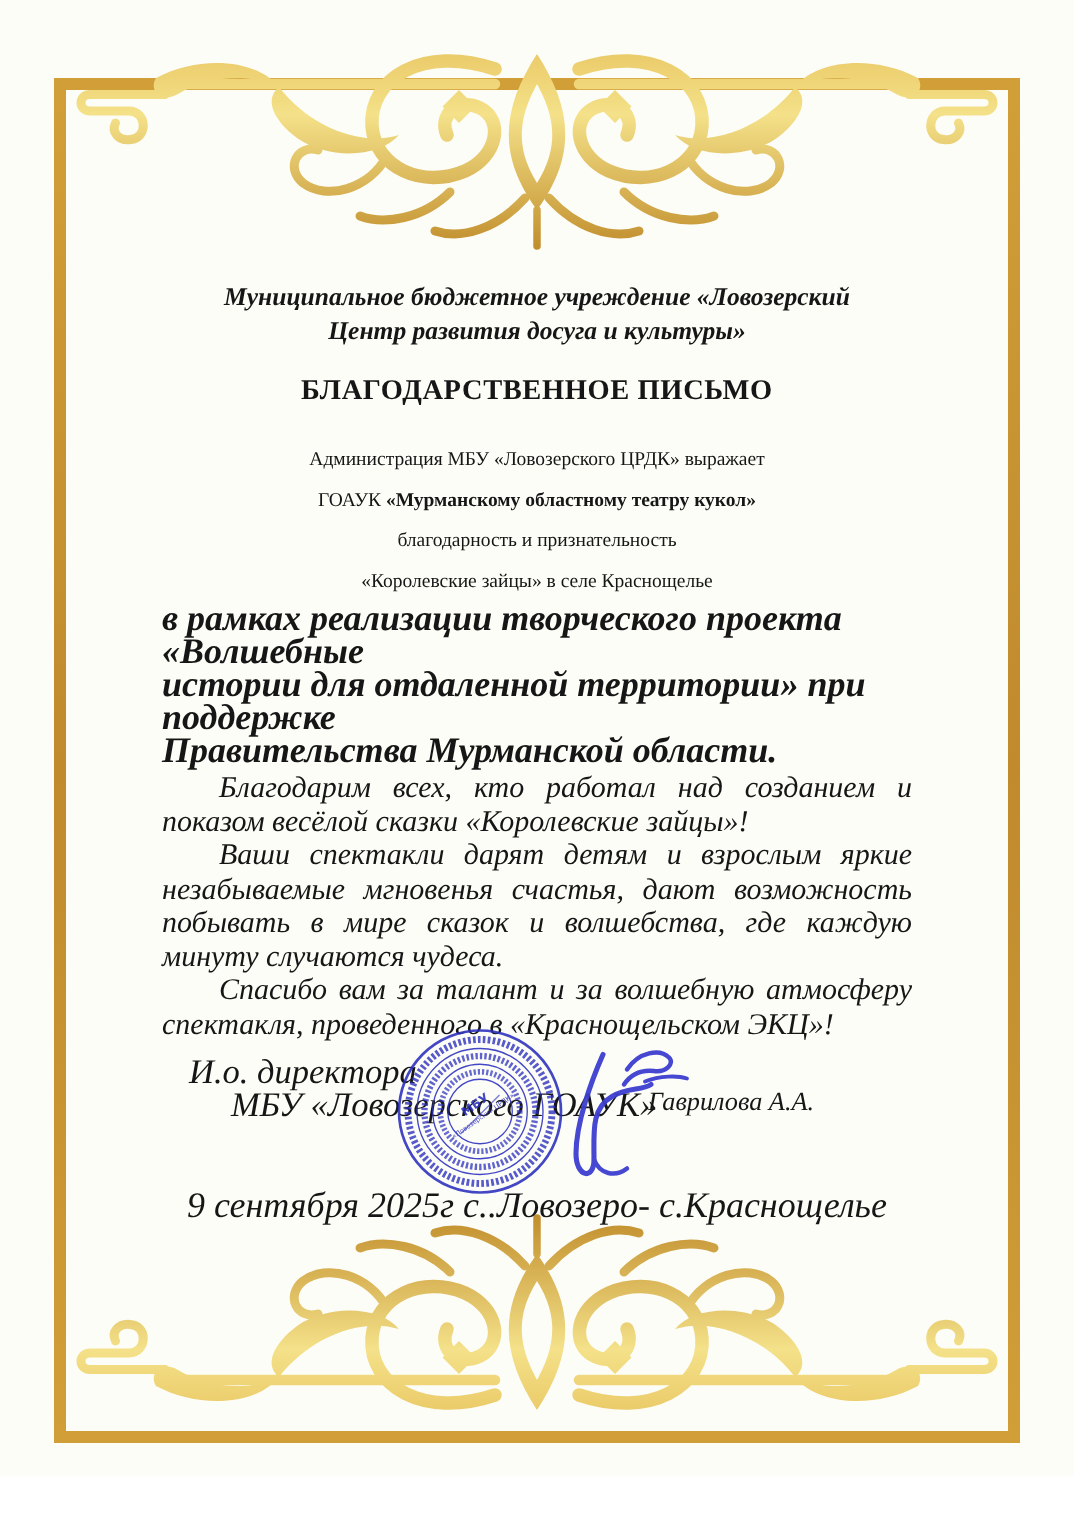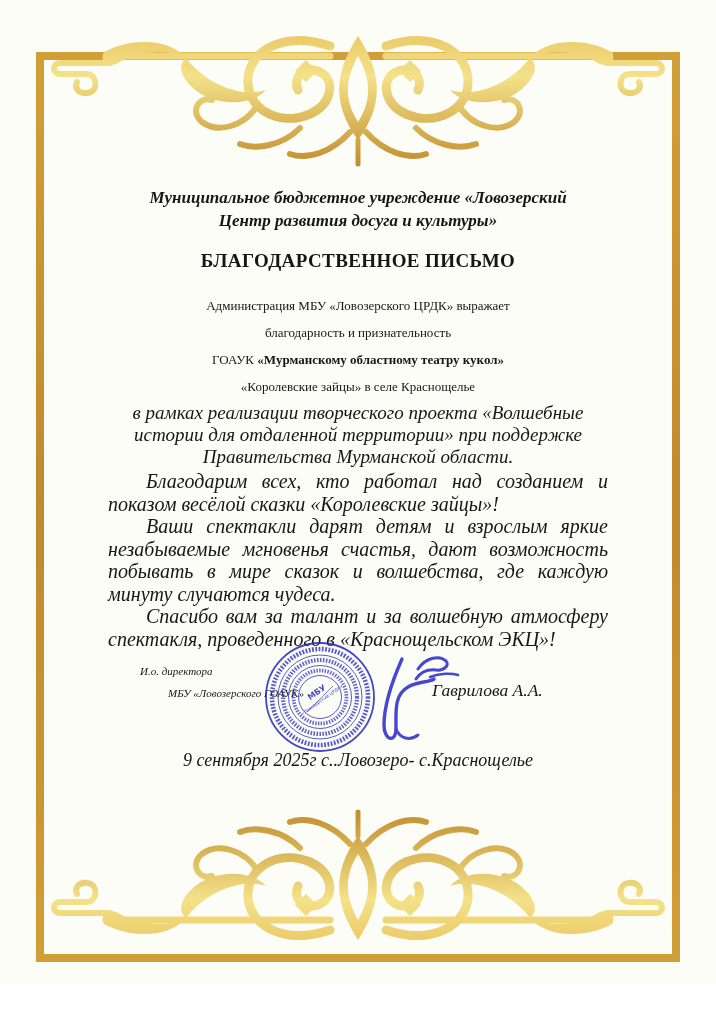--- a/index.html
+++ b/index.html
@@ -21,38 +21,38 @@
 
   .org-header { margin:0; text-align:center; font-style:italic; font-weight:700;
                 font-size:17px; line-height:23px; }
   .letter-title { margin:18px 0 0; text-align:center; font-weight:700;
                   font-size:19px; line-height:22px; letter-spacing:.4px; }
 
   .mid-block { margin-top:20px; }
   .mid { margin:0; text-align:center; font-size:13px; line-height:27px; }
   .mid strong { font-weight:700; }
 
-  .project-note { margin:2px 0 0; text-align:center; font-style:italic;
-                  font-size:19px; line-height:22px; }
+  .project-note { margin:2px 0 0; font-style:italic;
+                  font-size:24px; line-height:22px;font-weight:bold; }
 
   .letter-body { margin-top:2px; }
   .para { margin:0; font-style:italic; font-size:20px; line-height:22.5px;
           text-align:justify; text-indent:38px; }
 
   .sig-row { position:relative; margin-top:10px; height:88px; }
-  .signer { position:absolute; left:32px; top:0; font-style:italic;
-            font-size:11px; line-height:22px; white-space:nowrap; }
+  .signer { position:absolute; left:18px; top:0; font-style:italic;
+            font-size:23px; line-height:22px; white-space:nowrap; }
   .signer .indent { padding-left:28px; }
   .signer-name { position:absolute; left:324px; top:20px; font-style:italic;
                  font-size:17.5px; white-space:nowrap; }
   .stamp-svg { position:absolute; left:155px; top:-20px; opacity:.88; }
   .sig-scribble { position:absolute; left:252px; top:-17px; opacity:.95; }
 
   .date-line { margin:0; text-align:center; font-style:italic;
-               font-size:18px; line-height:24px; }
+               font-size:24px; line-height:24px; }
 </style>
 </head>
 <body>
 
 <div class="page">
 
   <svg class="frame-svg" viewBox="0 0 716 1024">
     <defs>
       <linearGradient id="goldframe" x1="0" y1="0" x2="0" y2="1024" gradientUnits="userSpaceOnUse">
         <stop offset="0" stop-color="#d3a139"></stop>
@@ -107,22 +107,22 @@
 
     <p class="org-header">
       <span>Муниципальное бюджетное учреждение «Ловозерский</span><br>
       <span>Центр развития досуга и культуры»</span>
     </p>
 
     <h1 class="letter-title">БЛАГОДАРСТВЕННОЕ ПИСЬМО</h1>
 
     <div class="mid-block">
       <p class="mid">Администрация МБУ «Ловозерского ЦРДК» выражает</p>
+      <p class="mid"><span>ГОАУК </span><strong>«Мурманскому областному театру кукол»</strong></p>
       <p class="mid">благодарность и признательность</p>
-      <p class="mid"><span>ГОАУК </span><strong>«Мурманскому областному театру кукол»</strong></p>
       <p class="mid">«Королевские зайцы» в селе Краснощелье</p>
     </div>
 
     <p class="project-note">
       <span>в рамках реализации творческого проекта «Волшебные</span><br>
       <span>истории для отдаленной территории» при поддержке</span><br>
       <span>Правительства Мурманской области.</span>
     </p>
 
     <div class="letter-body">

